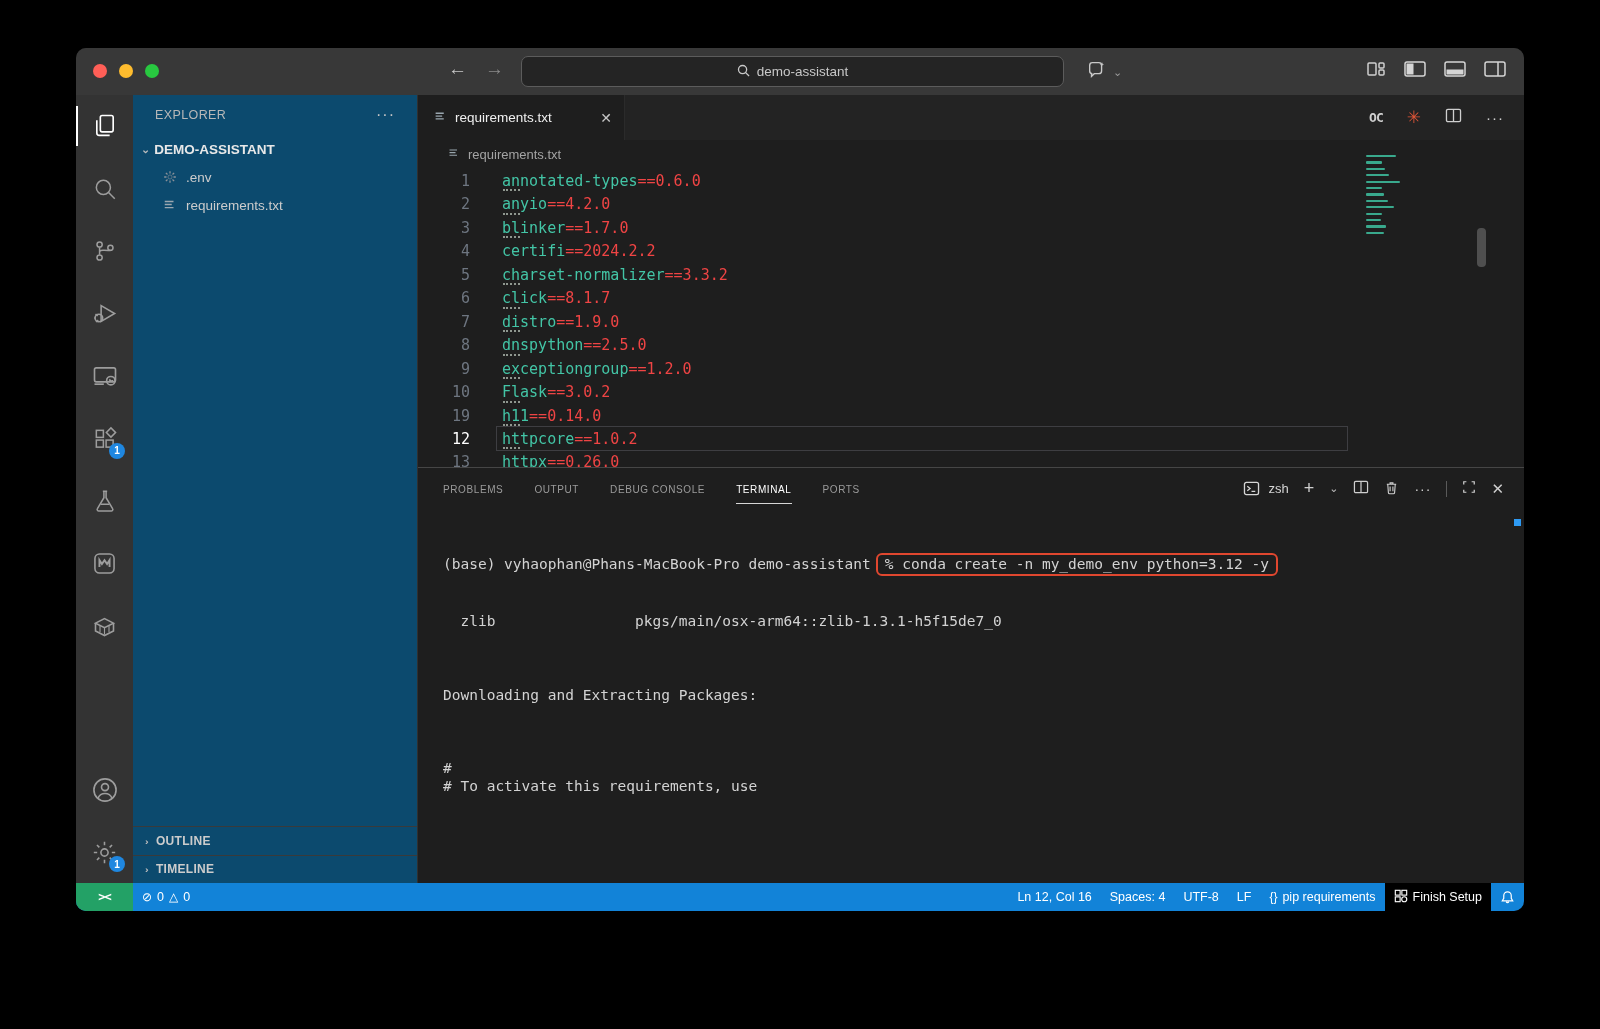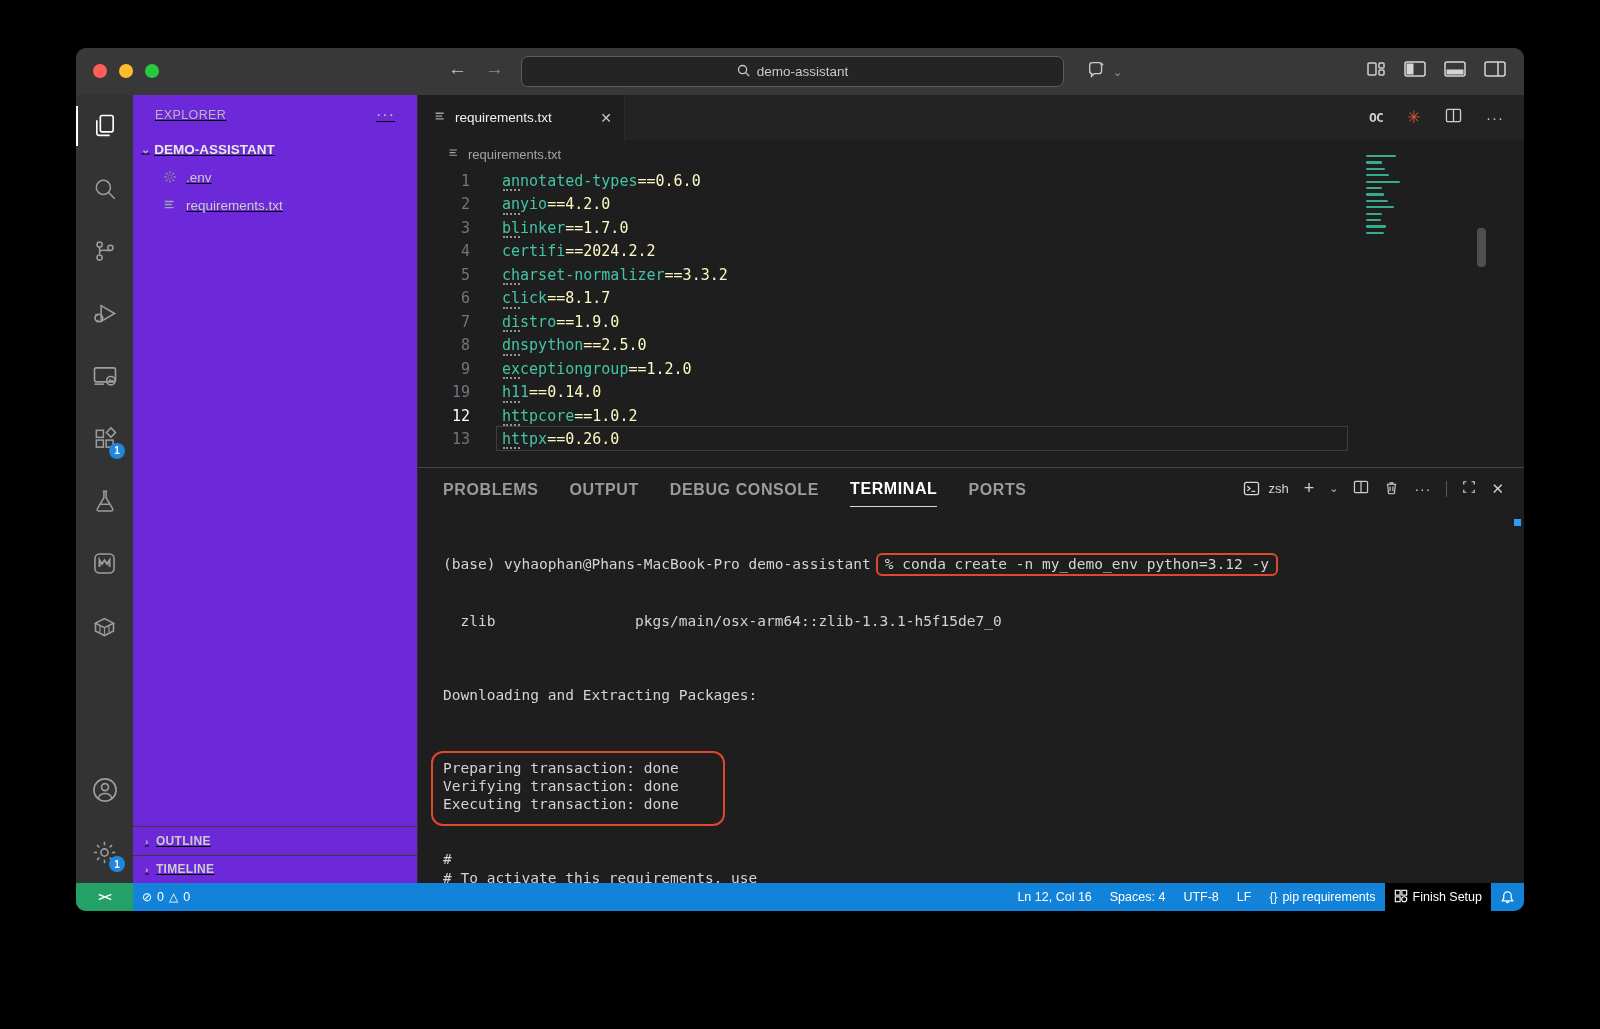--- a/index.html
+++ b/index.html
@@ -33,22 +33,22 @@
   .ab-item.active { color:#fff; }
   .ab-item.active::before { content:""; position:absolute; left:0; top:5px; width:2px;
     height:40px; background:#fff; }
   .ab-item svg { stroke:currentColor; fill:none; stroke-width:1.4; }
   .badge { position:absolute; right:8px; bottom:5px; min-width:16px; height:16px;
     background:#1f87e0; border-radius:50%; color:#fff; font-size:10px; font-weight:bold;
     display:flex; align-items:center; justify-content:center; }
   .ab-spacer { margin-top:auto; }
 
   
-  .sidebar { width:285px; background:#6d28d9; display:flex; flex-direction:column;
-    border-right:1px solid #303030;text-decoration:underline; }
+  .sidebar { width:285px; background:#0c4a6e; display:flex; flex-direction:column;
+    border-right:1px solid #303030; }
   .sb-header { height:40px; display:flex; align-items:center; padding:0 22px;
     color:#b8b8b8; font-size:12.5px; letter-spacing:.4px; }
   .sb-header .dots3 { margin-left:auto; color:#c5c5c5; font-size:16px; letter-spacing:1px; }
   .tree-row { height:28px; display:flex; align-items:center; color:#d7d7d7; font-size:13.5px; }
   .tree-row.folder { font-weight:bold; padding-left:8px; gap:4px; color:#e8e8e8; }
   .tree-row.file { padding-left:30px; gap:9px; color:#cccccc; }
   .chev { color:#bdbdbd; font-size:11px; transform:scaleY(.9); }
   .sb-bottom { margin-top:auto; }
   .sb-section { height:28.5px; border-top:1px solid #3a3a3a; display:flex; align-items:center;
     gap:7px; padding-left:12px; color:#cccccc; font-size:12px; font-weight:bold;
@@ -73,36 +73,36 @@
   .code-area { flex:0 0 299px; position:relative; overflow:hidden;
     font-family:"DejaVu Sans Mono", monospace; font-size:15px; line-height:23.45px;
     padding-top:2px; }
   .code-line { display:flex; white-space:pre; }
   .code-line .ln { width:52px; text-align:right; color:#6e7681; flex:0 0 52px; }
   .code-line .ln.cur { color:#ffffff; }
   .code-line .pkg { margin-left:32px; color:#43c5a6; position:relative;text-align:right; }
   .code-line .pkg::before { content:""; position:absolute; left:1px; bottom:2px; width:17px;
     border-bottom:2px dotted #8f978f; }
   .code-line .pkg.nd::before { display:none; }
-  .code-line .ver { color:#fef9c3; }
+  .code-line .ver { color:#ef4444; }
   .cur-line-box { position:absolute; left:78px; top:258px; width:852px; height:25px;
     border:1px solid #3e3e42; pointer-events:none; }
 
   .minimap { position:absolute; left:948px; top:60px; width:60px; display:flex;
     flex-direction:column; gap:4.1px; }
   .mm { height:2.3px; background:#3ec2a1; opacity:.85; border-radius:1px; }
   .ed-scrollbar { position:absolute; left:1059px; top:133px; width:9px; height:39px;
     background:rgba(140,140,140,.45); border-radius:4px; }
 
   
   .panel { flex:1; border-top:1px solid #464646; display:flex; flex-direction:column;
     min-height:0; position:relative; }
   .panel-tabs { height:41px; flex:0 0 41px; display:flex; align-items:center; padding-left:25px;
     gap:31px; }
-  .ptab { color:#9b9b9b; font-size:16px; letter-spacing:.6px; padding:10px 0 8px;font-weight:bold; }
+  .ptab { color:#9b9b9b; font-size:10px; letter-spacing:.6px; padding:10px 0 8px; }
   .ptab.active { color:#ffffff; border-bottom:1px solid #d7d7d7; }
   .panel-actions { margin-left:auto; display:flex; align-items:center; gap:15px;
     padding-right:20px; color:#cfcfcf; font-size:14px; }
   .panel-actions .shell { display:flex; align-items:center; gap:8px; font-size:13px; color:#d5d5d5; }
   .pa-div { width:1px; height:16px; background:#5a5a5a; }
 
   .terminal { flex:1; padding:7px 0 0 25px; font-family:"DejaVu Sans Mono", monospace;
     font-size:14.5px; line-height:18.3px; color:#d3d3d3; white-space:pre; position:relative;
     overflow:hidden; }
   .trow { min-height:18.3px; }
@@ -349,20 +349,21 @@
         <div id="code-lines">
             <div class="code-line"><span class="ln">1</span><span class="pkg">annotated-types</span><span class="ver">==0.6.0</span></div>
             <div class="code-line"><span class="ln">2</span><span class="pkg">anyio</span><span class="ver">==4.2.0</span></div>
             <div class="code-line"><span class="ln">3</span><span class="pkg">blinker</span><span class="ver">==1.7.0</span></div>
             <div class="code-line"><span class="ln">4</span><span class="pkg nd">certifi</span><span class="ver">==2024.2.2</span></div>
             <div class="code-line"><span class="ln">5</span><span class="pkg">charset-normalizer</span><span class="ver">==3.3.2</span></div>
             <div class="code-line"><span class="ln">6</span><span class="pkg">click</span><span class="ver">==8.1.7</span></div>
             <div class="code-line"><span class="ln">7</span><span class="pkg">distro</span><span class="ver">==1.9.0</span></div>
             <div class="code-line"><span class="ln">8</span><span class="pkg">dnspython</span><span class="ver">==2.5.0</span></div>
             <div class="code-line"><span class="ln">9</span><span class="pkg">exceptiongroup</span><span class="ver">==1.2.0</span></div>
+            <div class="code-line"><span class="ln">10</span><span class="pkg">Flask</span><span class="ver">==3.0.2</span></div>
             <div class="code-line"><span class="ln">19</span><span class="pkg">h11</span><span class="ver">==0.14.0</span></div>
             <div class="code-line"><span class="ln cur">12</span><span class="pkg">httpcore</span><span class="ver">==1.0.2</span></div>
             <div class="code-line"><span class="ln">13</span><span class="pkg">httpx</span><span class="ver">==0.26.0</span></div>
           </div>
         <div class="cur-line-box"></div>
       </div>
 
       <div class="minimap" id="minimap">
           <div class="mm" style="width: 29.7px;"></div>
           <div class="mm" style="width: 16.2px;"></div>
@@ -415,21 +416,20 @@
                   <path d="M2 5V2h3M11 2h3v3M14 11v3h-3M5 14H2v-3"></path>
                 </svg>
             </span>
             <span style="font-size:15px">✕</span>
           </div>
         </div>
 
         <div class="terminal">
           <div class="trow"><span>(base) vyhaophan@Phans-MacBook-Pro demo-assistant</span><span class="cmd-box">% conda create -n my_demo_env python=3.12 -y</span></div>
           <div id="t-pre"><div class="trow">  zlib                pkgs/main/osx-arm64::zlib-1.3.1-h5f15de7_0</div><div class="trow"> </div><div class="trow"> </div><div class="trow"> </div><div class="trow">Downloading and Extracting Packages:</div><div class="trow"> </div></div>
-          <div class="boxed-group" id="t-box"><div class="trow">Preparing transaction: done</div><div class="trow">Verifying transaction: done</div><div class="trow">Executing transaction: done</div></div>
           <div id="t-post"><div class="trow">#</div><div class="trow"># To activate this requirements, use</div></div>
           
           <div class="term-marker"></div>
         </div>
       </div>
     </div>
   </div>
 
   <div class="statusbar">
     <div class="remote">&gt;&lt;</div>

